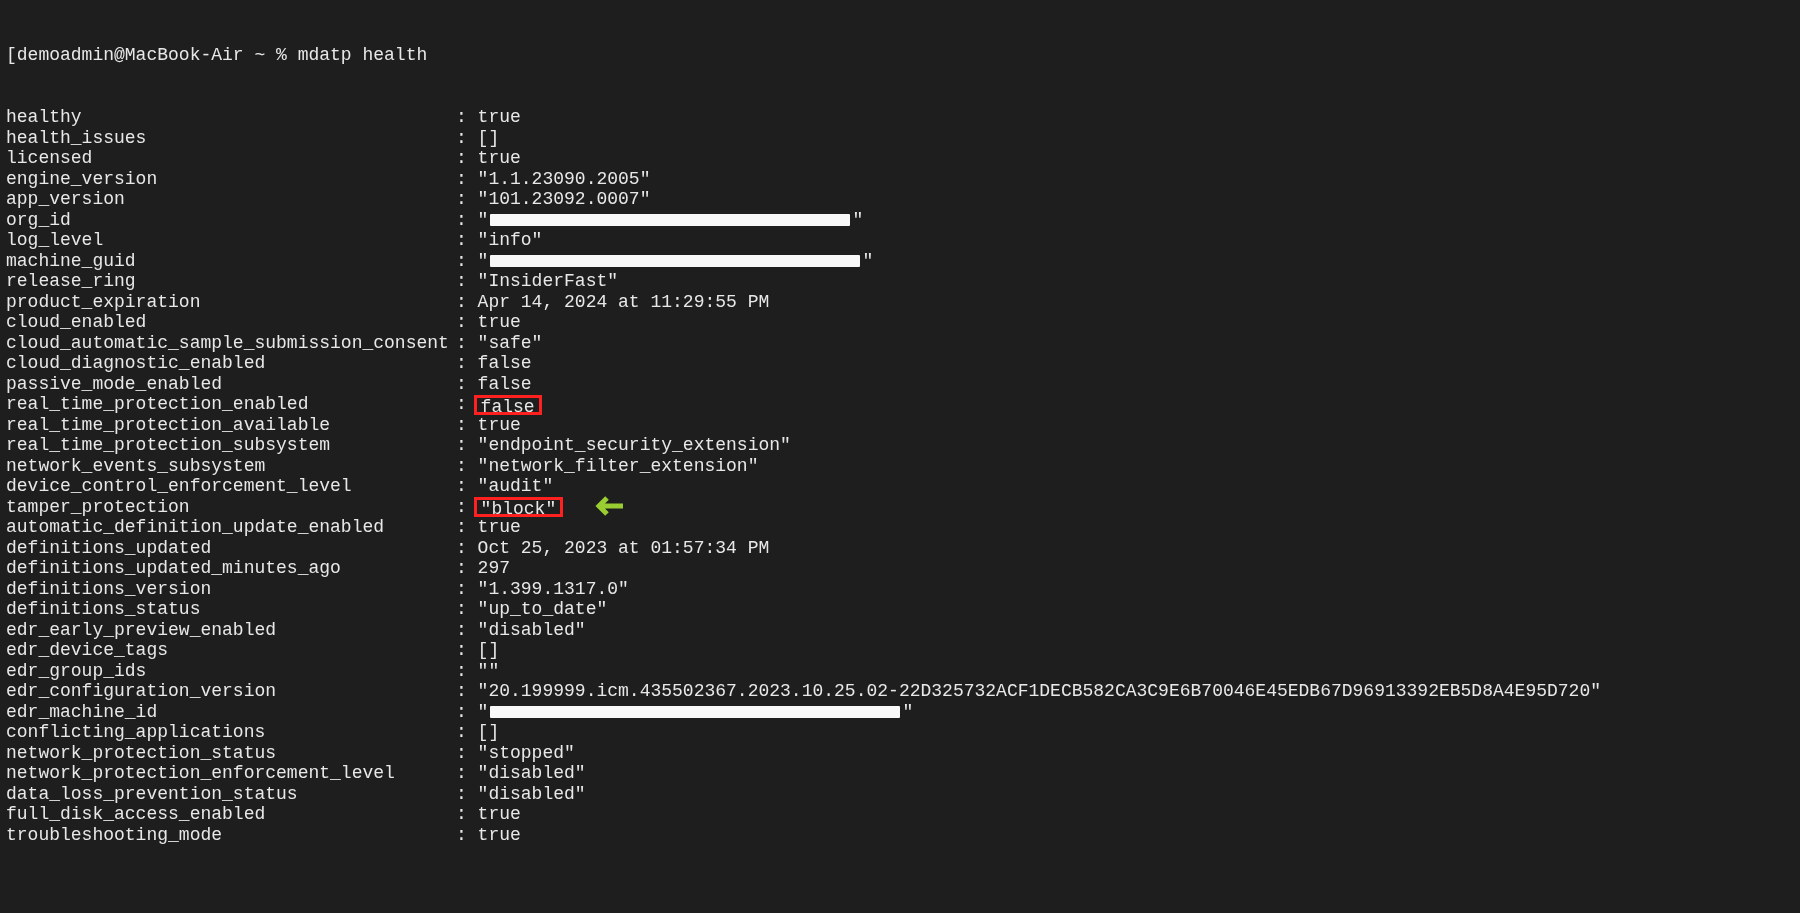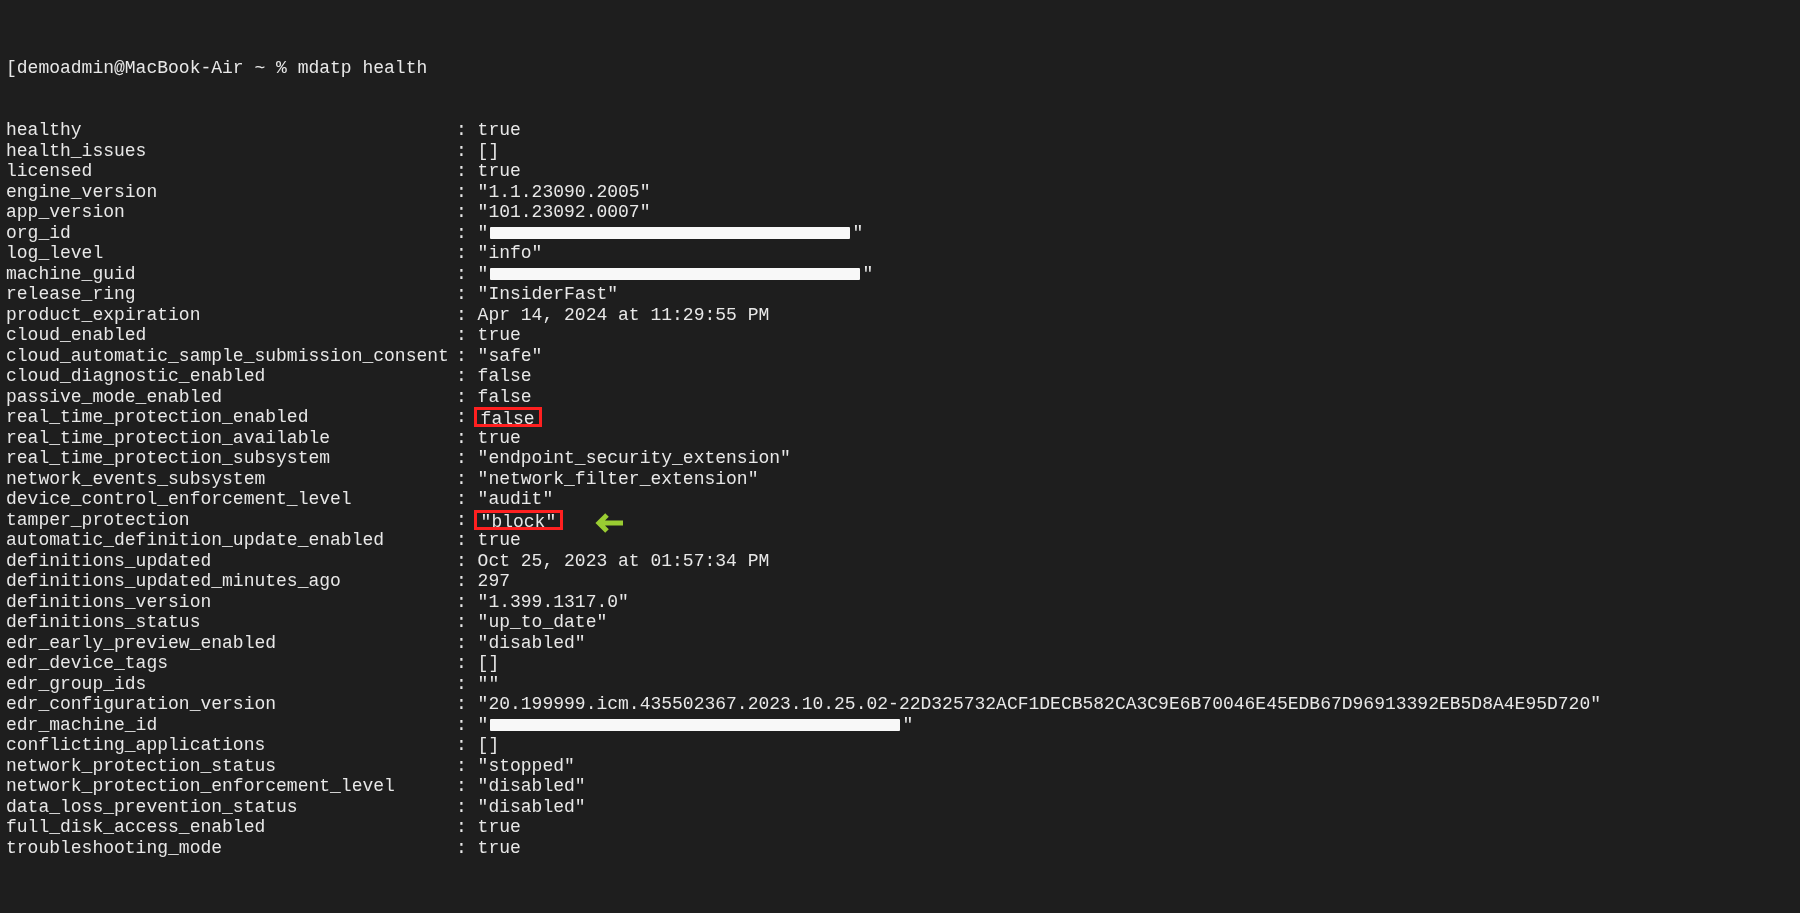--- a/index.html
+++ b/index.html
@@ -13,21 +13,21 @@
     width: 1800px;
     height: 913px;
     overflow: hidden;
   }
   .terminal {
     padding: 4px 6px;
     white-space: pre;
   }
   .row {
     display: flex;
-    align-items: flex-start;
+    align-items: flex-end;
     height: 20.5px;
   }
   .key {
     display: inline-block;
     width: 450px;
     flex: 0 0 450px;
   }
   .sep {
     flex: 0 0 auto;
   }
@@ -65,21 +65,20 @@
     color: #9acd32;
     margin-left: 18px;
     position: relative;
     top: 1px;
   }
   .arrow svg { display:block; }
   .prompt-line {
     display:flex;
     align-items:flex-end;
     height:20.5px;
-    margin-top:13px;
   }
   .cursor {
     display:inline-block;
     width:10px;
     height:18px;
     background:#bfbfbf;
     margin-left:4px;
   }
 </style>
 </head>

